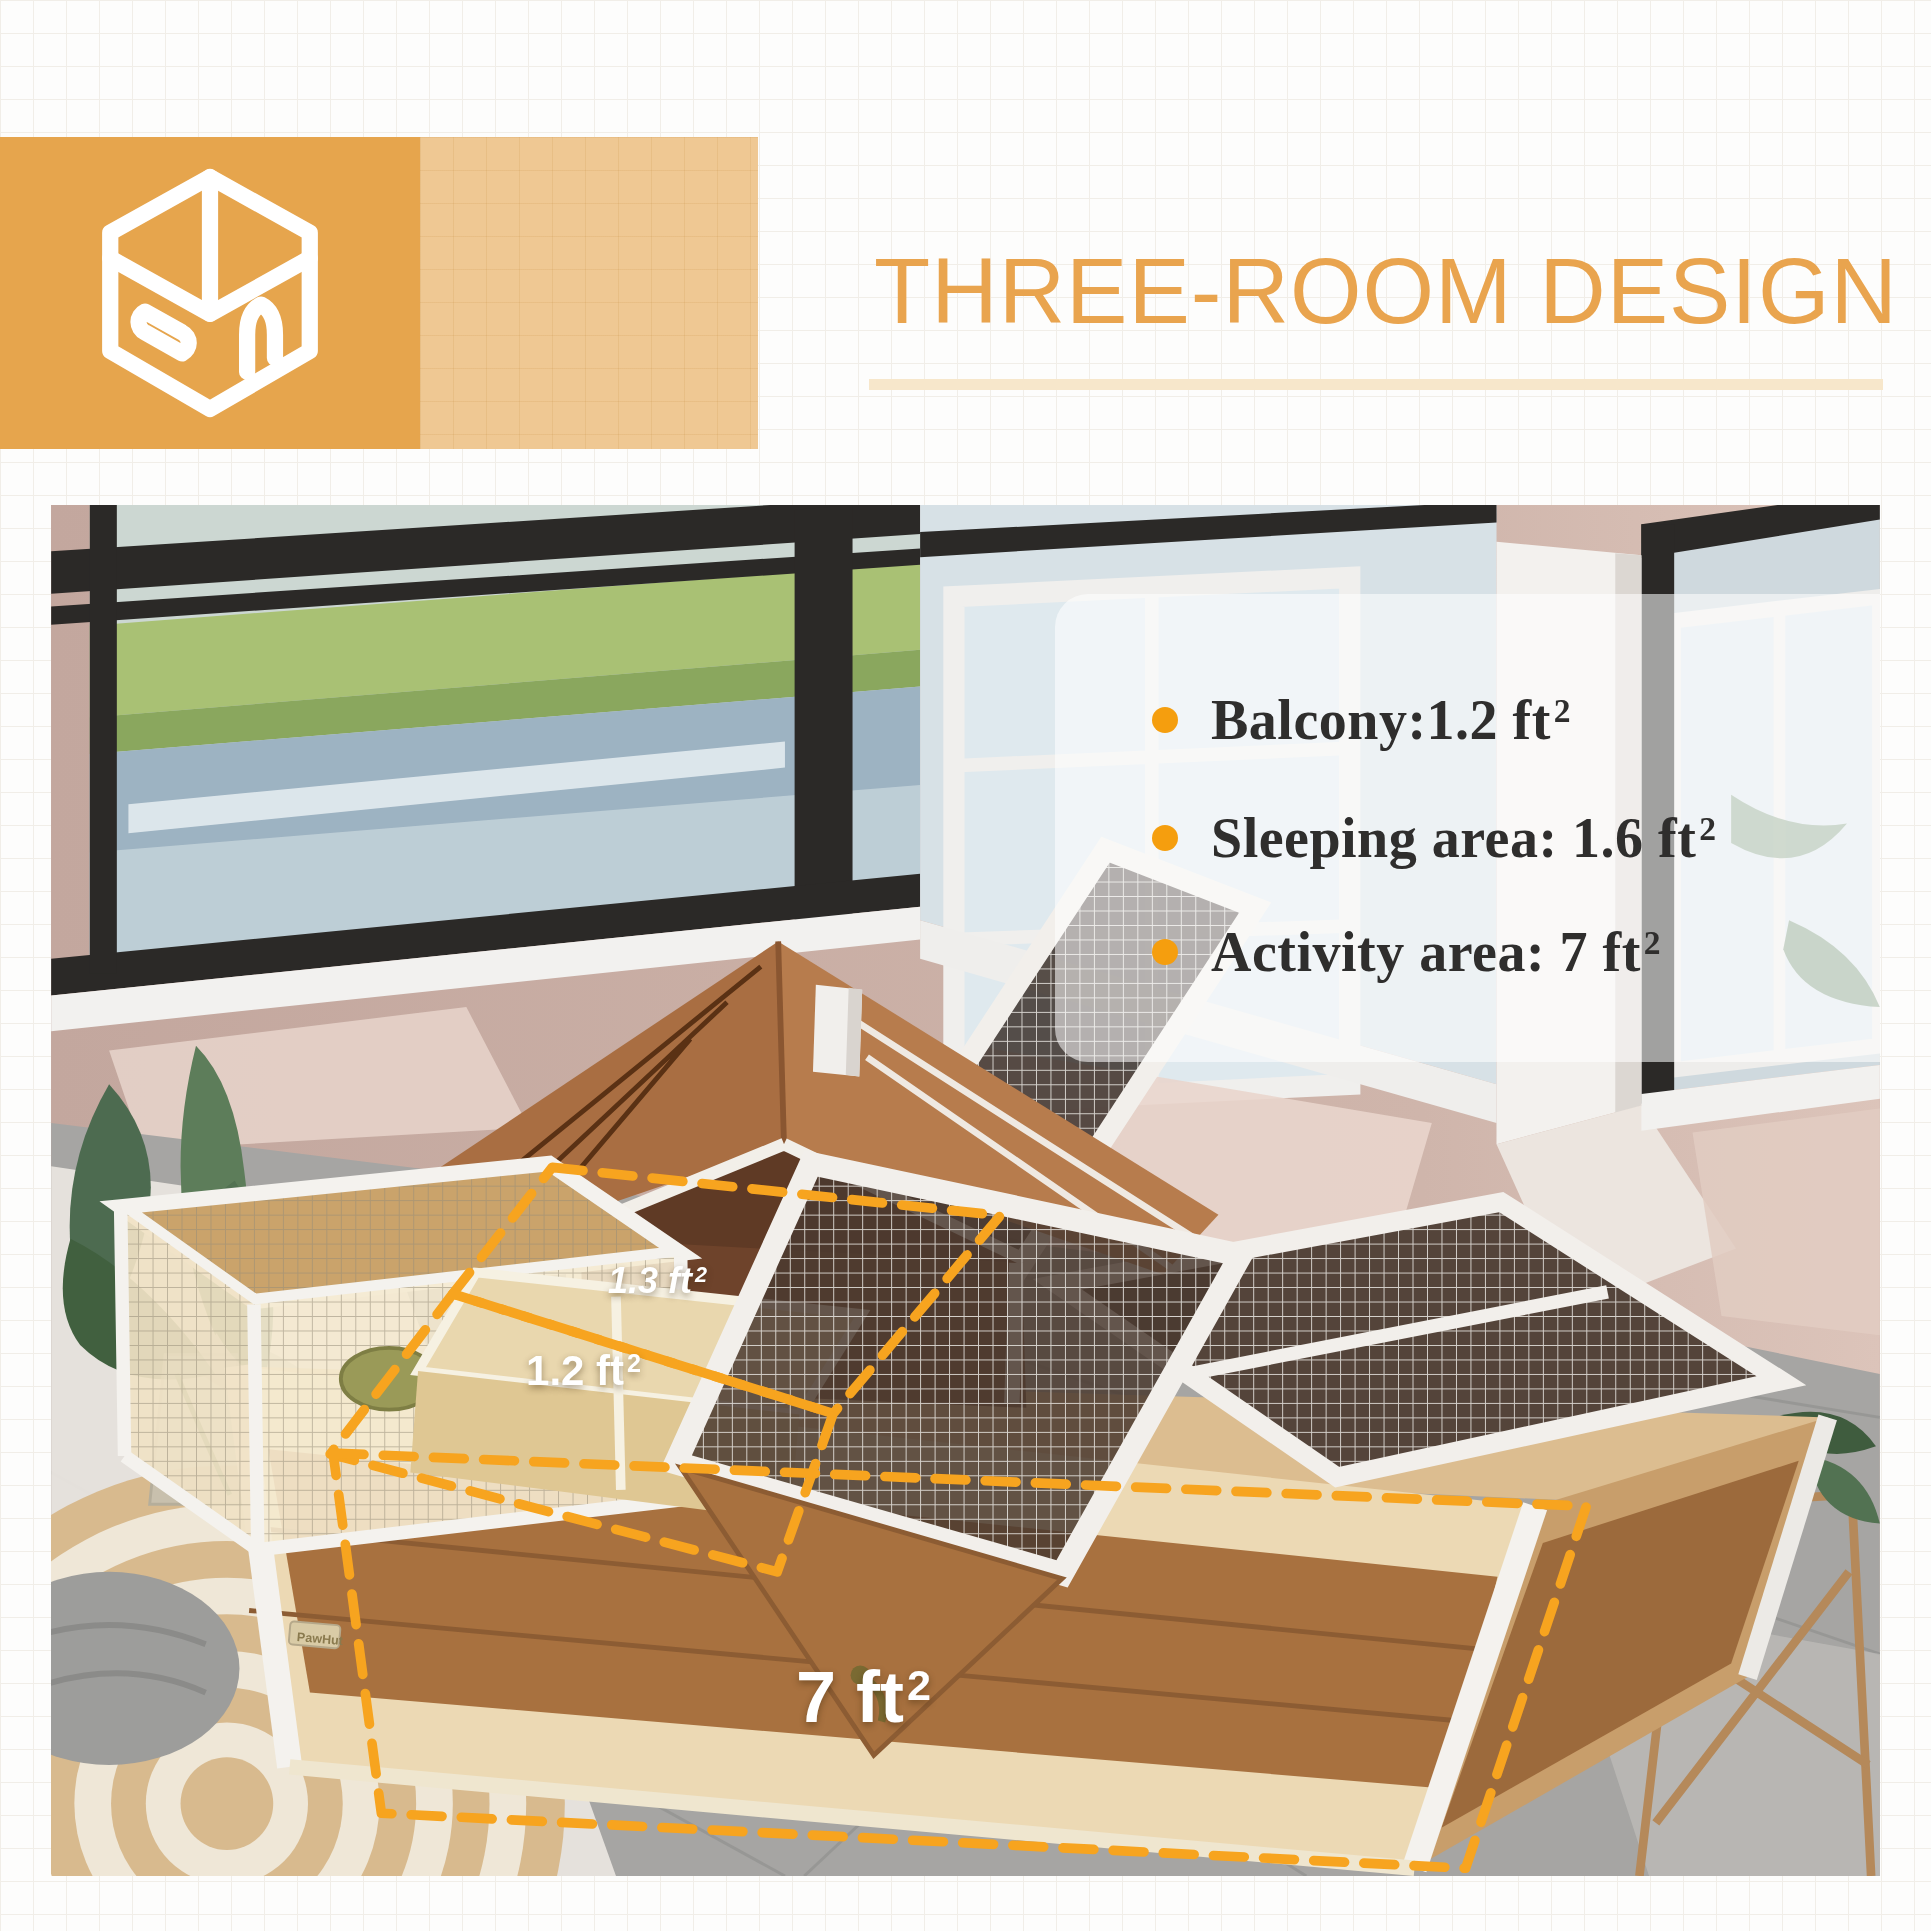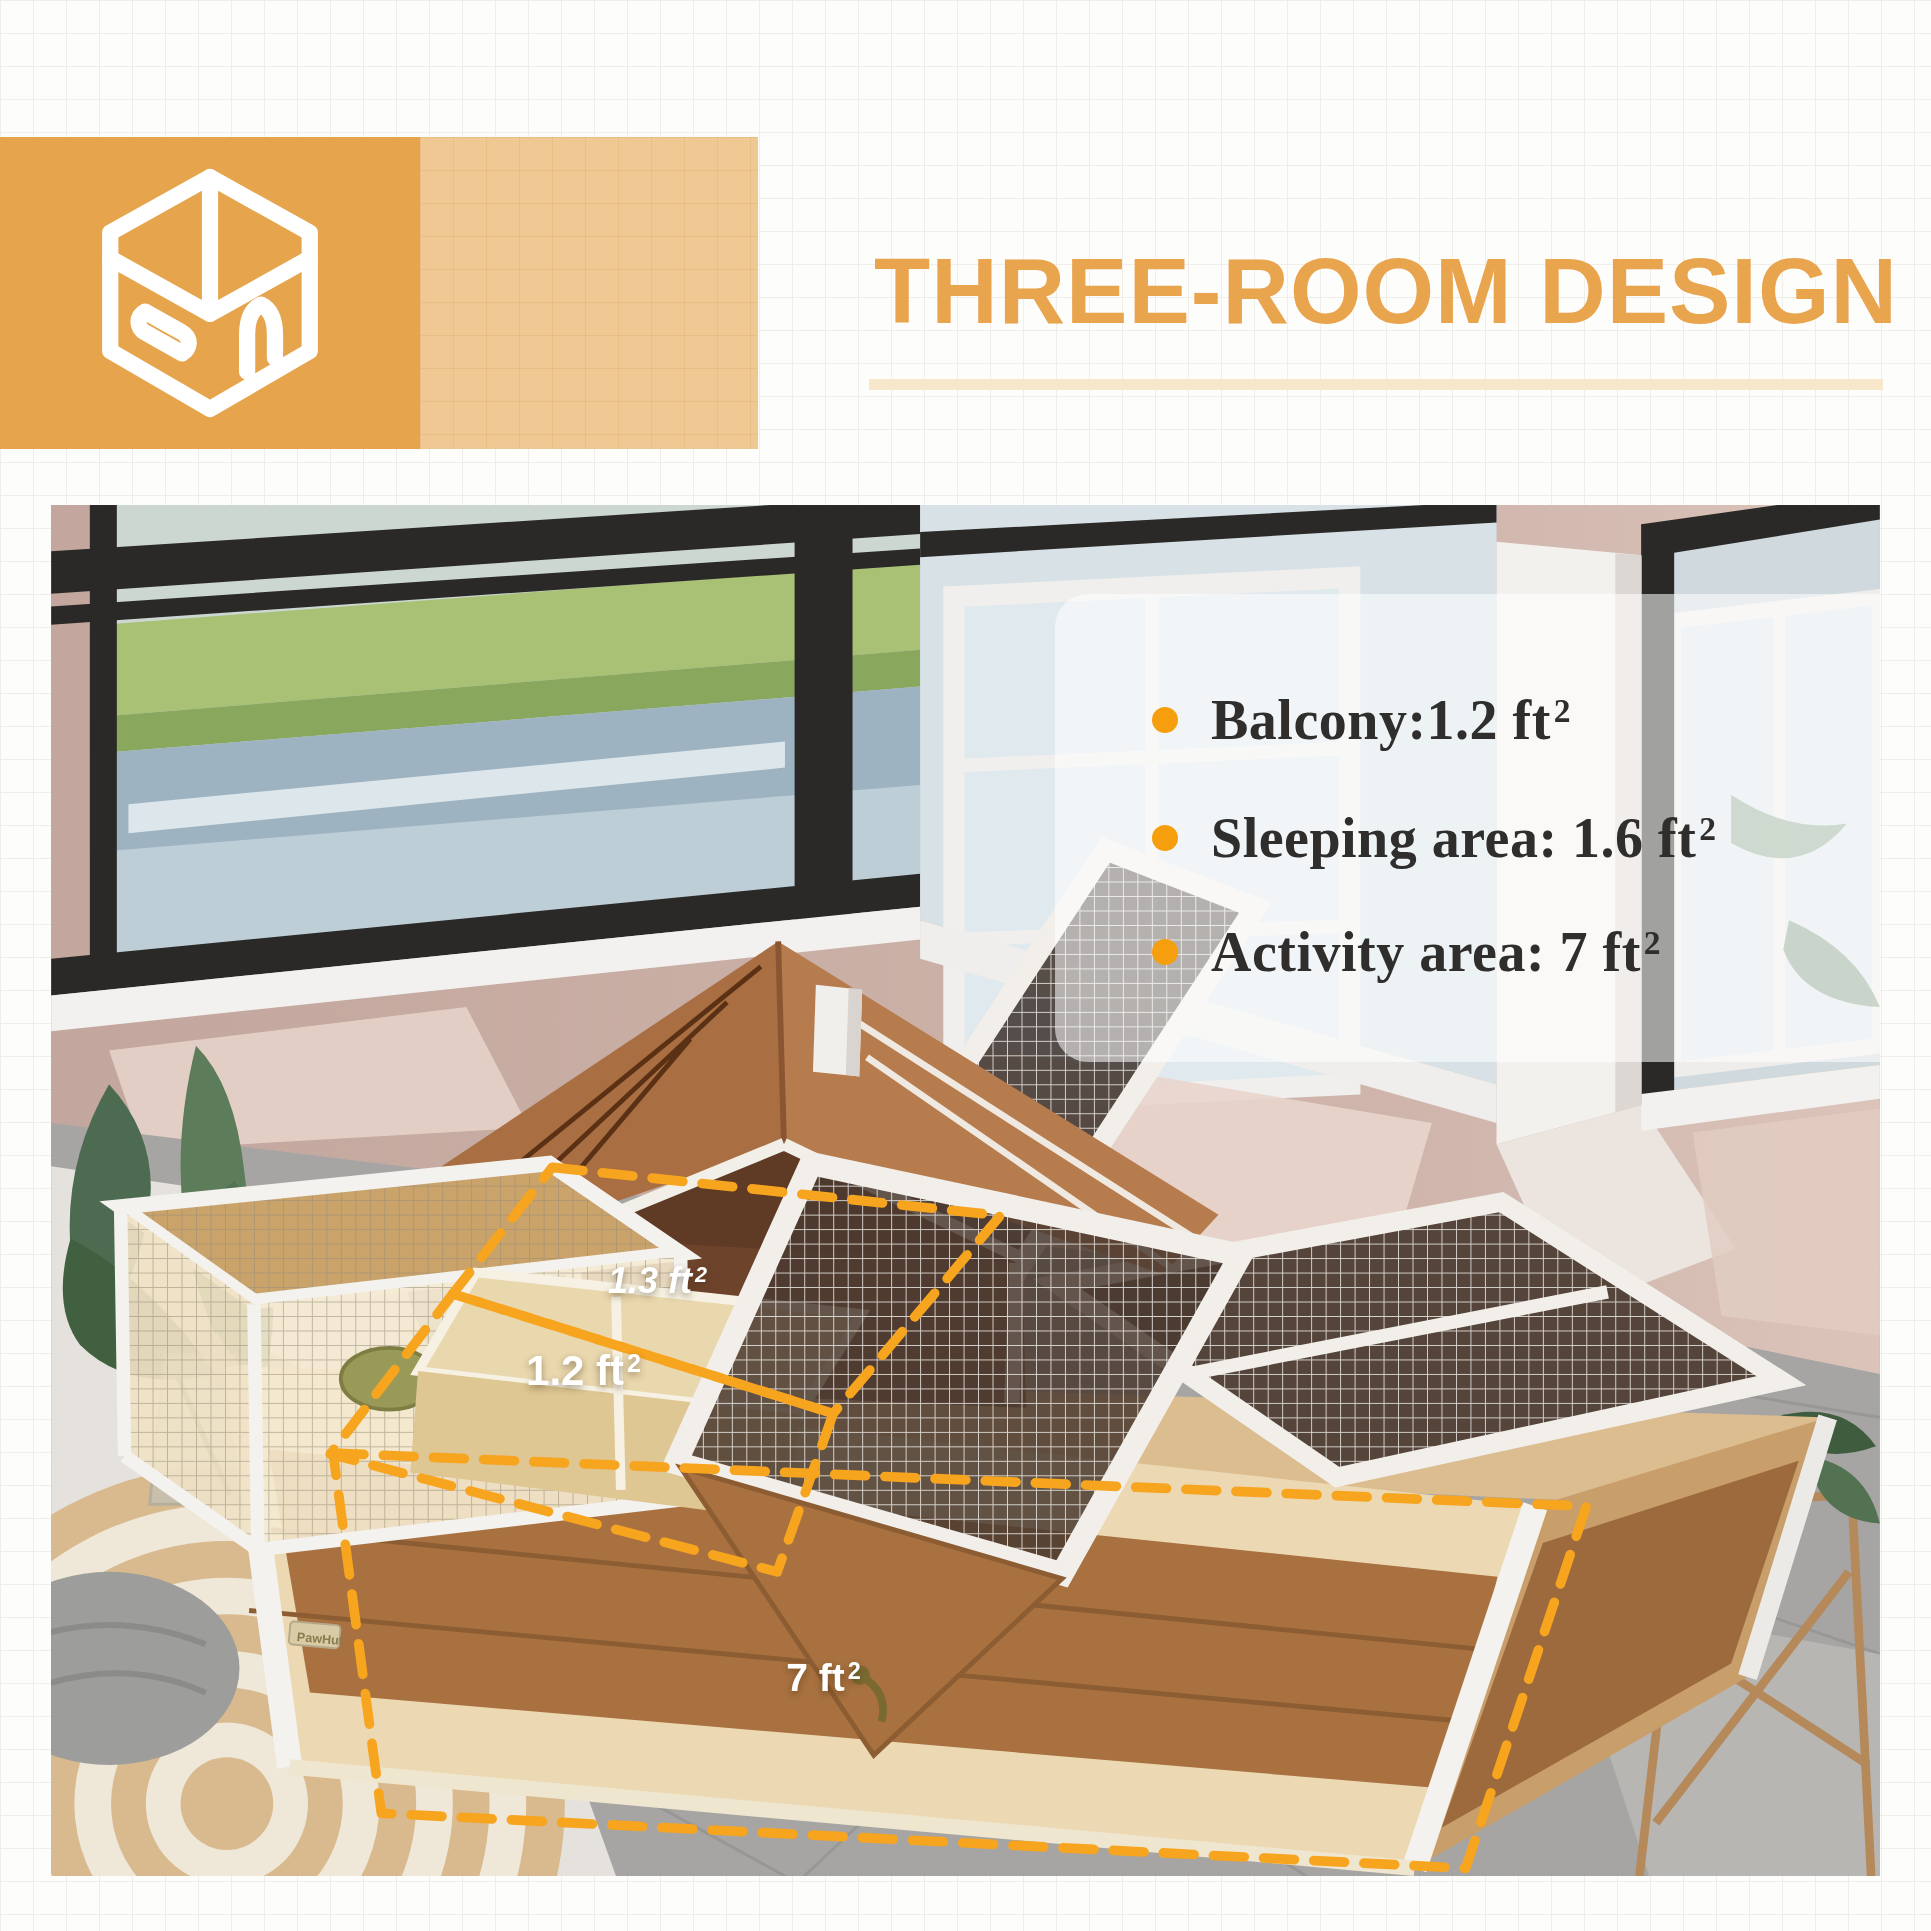--- a/index.html
+++ b/index.html
@@ -20,21 +20,21 @@
   .logo-block-light{
     position:absolute;left:420px;top:137px;width:338px;height:312px;
     background-color:#EFC893;
     background-image:
       linear-gradient(rgba(201,148,74,.18) 1px, transparent 1px),
       linear-gradient(90deg,rgba(201,148,74,.18) 1px, transparent 1px);
     background-size:33px 33px;
   }
   .page-title{
     position:absolute;left:874px;top:239px;width:961px;
-    font-size:92px;font-weight:bold;color:#E9A44E;
+    font-size:92px;font-weight:normal;color:#E9A44E;
     letter-spacing:1px;white-space:nowrap;
   }
   .title-underline{
     position:absolute;left:869px;top:379px;width:1014px;height:10.6px;background:#F7E7CB;
   }
   
   .photo{
     position:absolute;left:51px;top:505px;width:1829px;height:1371px;
     overflow:hidden;background:#c9aea5;
   }
@@ -52,21 +52,21 @@
   .bullet-dot{width:26px;height:26px;border-radius:50%;background:#F59E0E;margin-right:33px;flex:0 0 auto;}
   .info-text{font-size:56px;font-weight:bold;color:#2F2E2D;letter-spacing:0.5px;white-space:nowrap;}
   .sup{font-size:.6em;position:relative;top:-.5em;margin-left:2.9px;}
   
   .area-label{
     position:absolute;color:#ffffff;font-weight:bold;text-align:center;
     text-shadow:0 2.9px 7.7px rgba(60,40,10,.45);white-space:nowrap;
   }
   .lab-13{left:510px;top:755px;width:193px;font-size:36px;font-style:italic;}
   .lab-12{left:436px;top:842px;width:193px;font-size:42px;}
-  .lab-7 {left:676px;top:1151px;width:193px;font-size:39px;}
+  .lab-7 {left:716px;top:1151px;width:193px;font-size:72px;}
 </style>
 </head>
 <body>
 
 <div class="page">
 
   <div class="logo-block">
     <svg width="232" height="256" viewBox="0 0 100 110">
       <g fill="none" stroke="#ffffff" stroke-width="7" stroke-linejoin="round" stroke-linecap="round">
         <path d="M50,5 L93,29 L93,80 L50,105 L7,80 L7,29 Z"></path>

